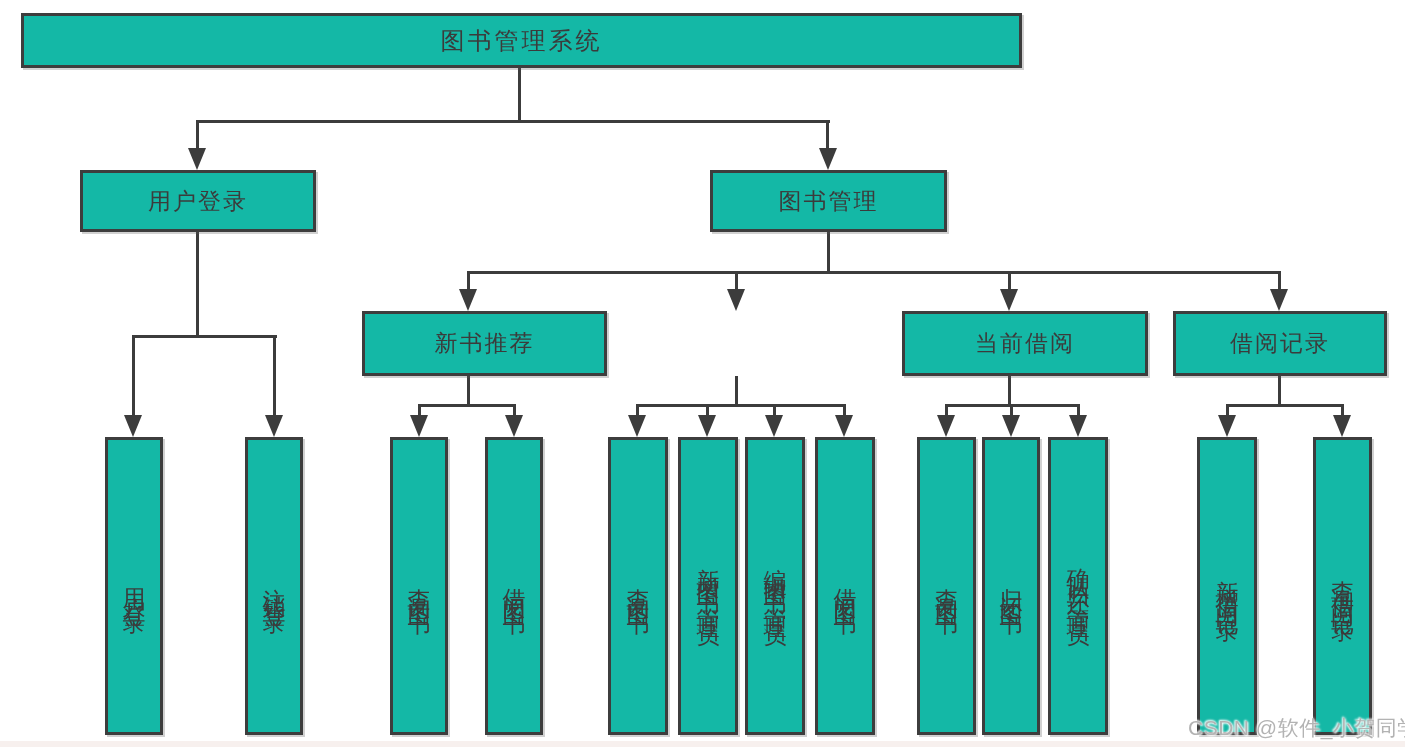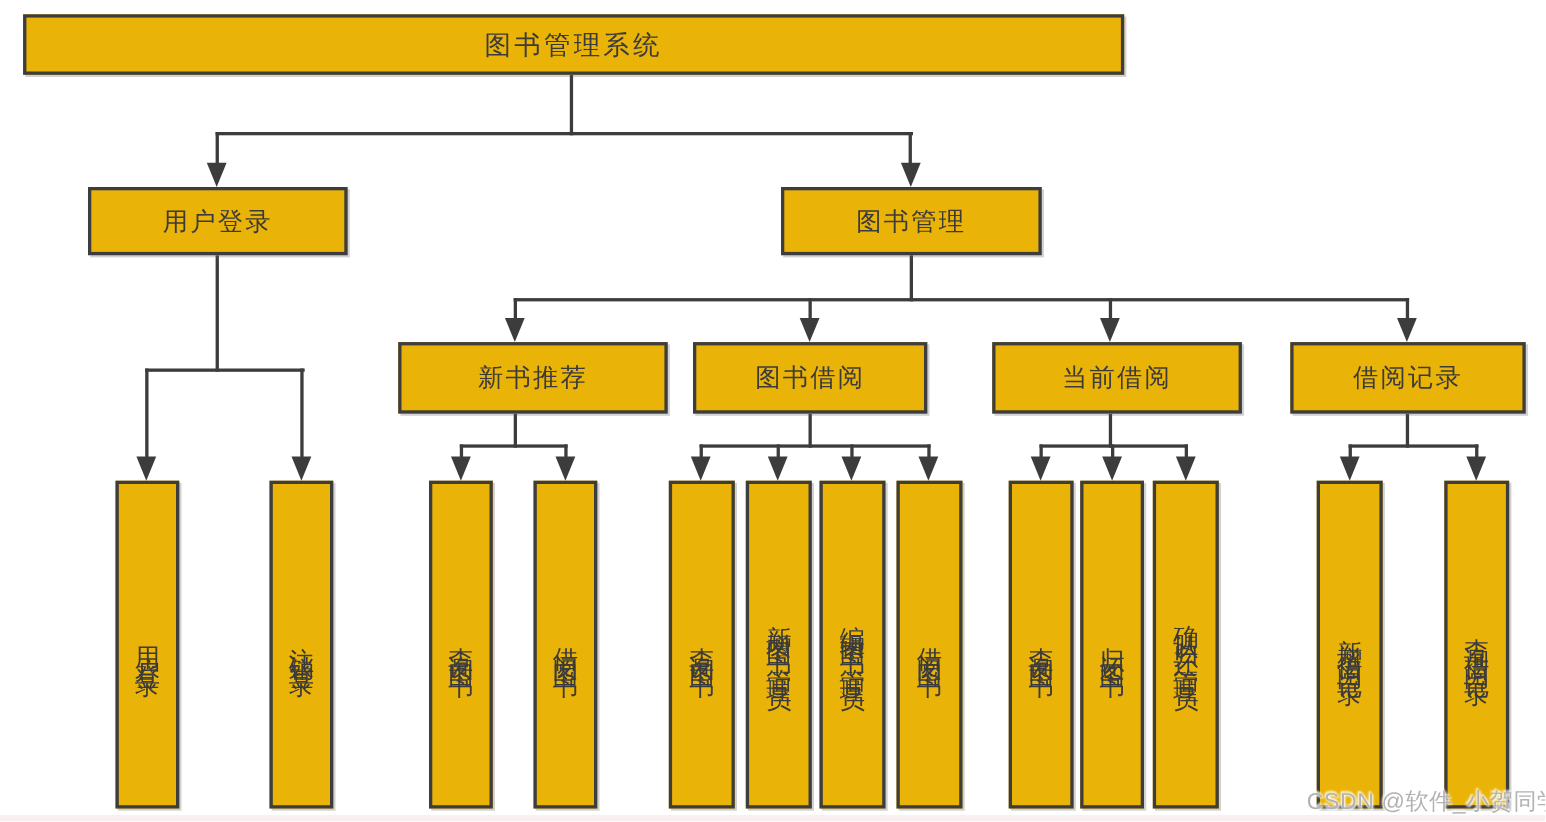--- a/index.html
+++ b/index.html
@@ -1,21 +1,21 @@
 <!DOCTYPE html>
 <html><head>
 <meta charset="utf-8">
 <style>
   html,body{margin:0;padding:0;background:#fff;}
   #stage{
     position:relative;width:1405px;height:747px;background:#ffffff;
     font-family:"Liberation Sans","DejaVu Sans",sans-serif;overflow:hidden;
   }
   .box{
-    position:absolute;background:#eab308;border:3px solid #3d3d3d;box-sizing:border-box;
+    position:absolute;background:#14b8a6;border:3px solid #3d3d3d;box-sizing:border-box;
     display:flex;align-items:center;justify-content:center;color:#3b3b3b;
     box-shadow:2px 2px 0 rgba(90,90,90,0.28);z-index:2;
   }
   .box.h{font-size:23px;letter-spacing:2px;white-space:nowrap;}
   .box.root{font-size:24px;letter-spacing:3px;}
   .box.v{
     writing-mode:vertical-rl;text-orientation:mixed;
     font-size:23px;letter-spacing:8px;line-height:1;
   }
   .vline,.hline{position:absolute;background:#3c3c3c;z-index:1;}
@@ -40,22 +40,21 @@
 <div id="stage">
 
   <div id="bottom-tint"></div>
 
   <div class="box h root" style="left:21px;top:13px;width:1001px;height:55px;">图书管理系统</div>
 
   <div class="box h" style="left:80px;top:170px;width:236px;height:62px;">用户登录</div>
   <div class="box h" style="left:710px;top:170px;width:237px;height:62px;">图书管理</div>
 
   <div class="box h" style="left:362px;top:311px;width:245px;height:65px;">新书推荐</div>
-  <div class="box h" style="left:630px;top:311px;width:213px;height:65px;">图书借阅</div>
-  <div class="box h" style="left:902px;top:311px;width:227px;height:65px;">当前借阅</div>
+  <div class="box h" style="left:902px;top:311px;width:246px;height:65px;">当前借阅</div>
   <div class="box h" style="left:1173px;top:311px;width:214px;height:65px;">借阅记录</div>
 
   <div class="box v" style="left:105px;top:437px;width:58px;height:298px;">用户登录</div>
   <div class="box v" style="left:245px;top:437px;width:58px;height:298px;">注销登录</div>
 
   <div class="box v" style="left:390px;top:437px;width:58px;height:298px;">查询图书</div>
   <div class="box v" style="left:485px;top:437px;width:58px;height:298px;">借阅图书</div>
 
   <div class="box v" style="left:608px;top:437px;width:60px;height:298px;">查询图书</div>
   <div class="box v" style="left:678px;top:437px;width:60px;height:298px;">新增图书（管理员）</div>

